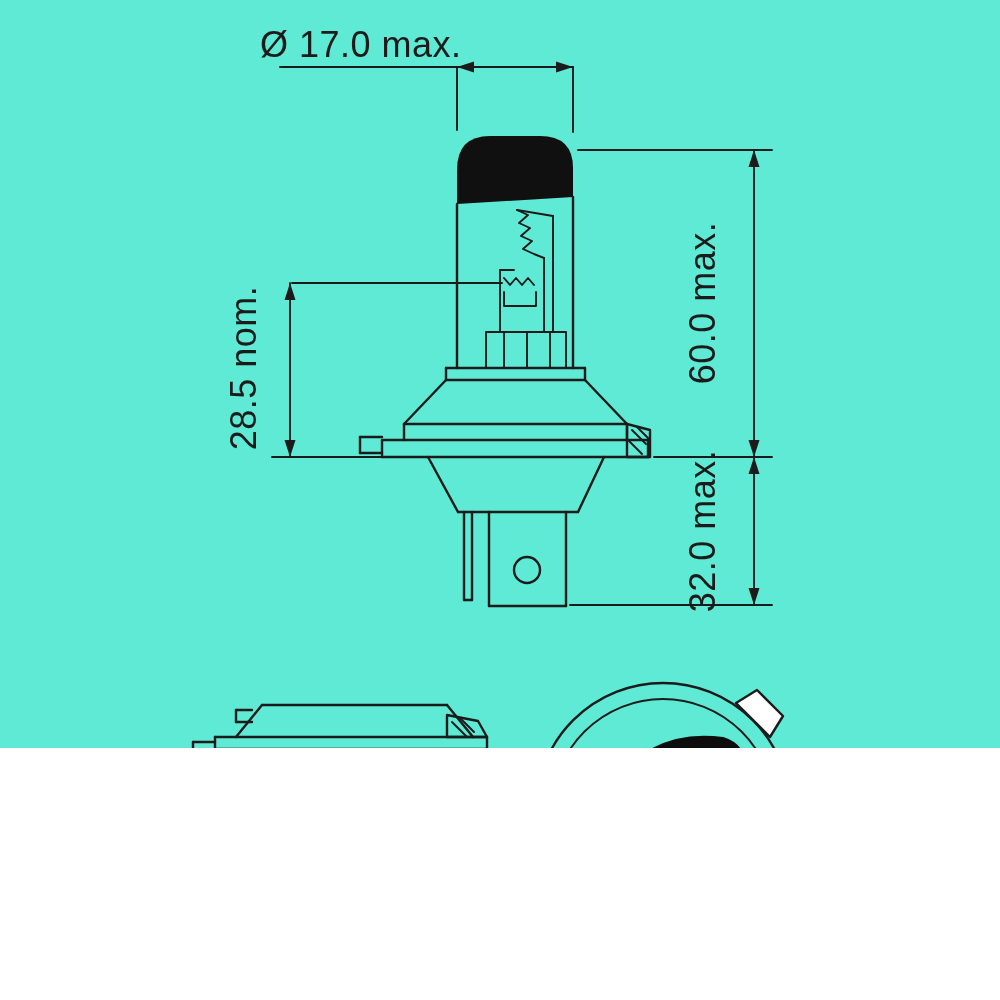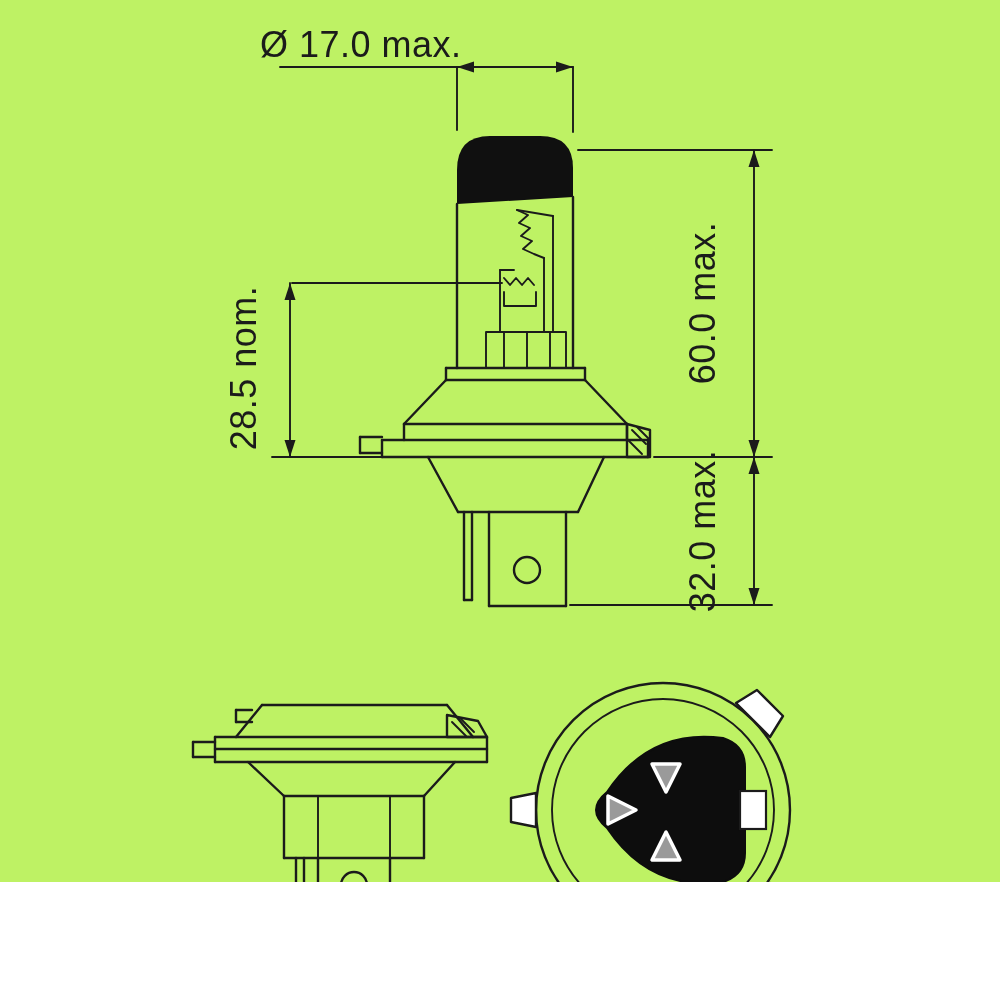--- a/index.html
+++ b/index.html
@@ -1,16 +1,16 @@
 <!DOCTYPE html>
 <html><head>
 <meta charset="utf-8">
 <style>
   html,body{margin:0;padding:0;background:#ffffff;}
-  .stage{position:relative;width:1000px;height:882px;background:#bef264;overflow:hidden;
+  .stage{position:relative;width:1000px;height:748px;background:#5eead4;overflow:hidden;
          font-family:"Liberation Sans",sans-serif;}
   svg{display:block;}
   svg text{font-family:"Liberation Sans",sans-serif;font-size:36px;fill:#1b1b1b;letter-spacing:0.5px;}
   .outline{stroke:#1b1b1b;fill:none;stroke-width:2.4;stroke-linecap:round;stroke-linejoin:round;}
   .thin{stroke:#1b1b1b;fill:none;stroke-width:1.9;stroke-linecap:round;stroke-linejoin:round;}
   .dim{stroke:#1b1b1b;fill:none;stroke-width:1.9;stroke-linecap:round;}
   .arrow{fill:#1b1b1b;stroke:none;}
 </style>
 </head>
 <body>

